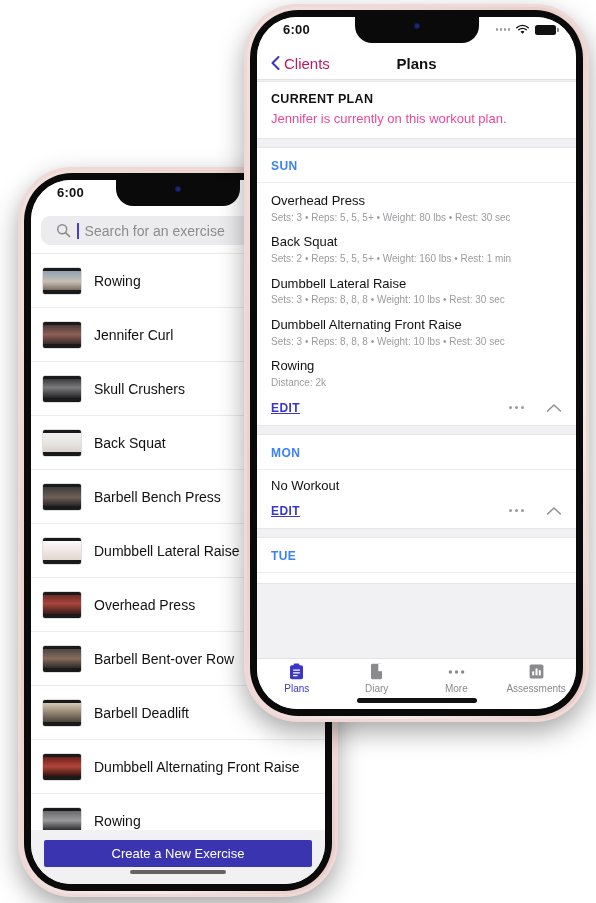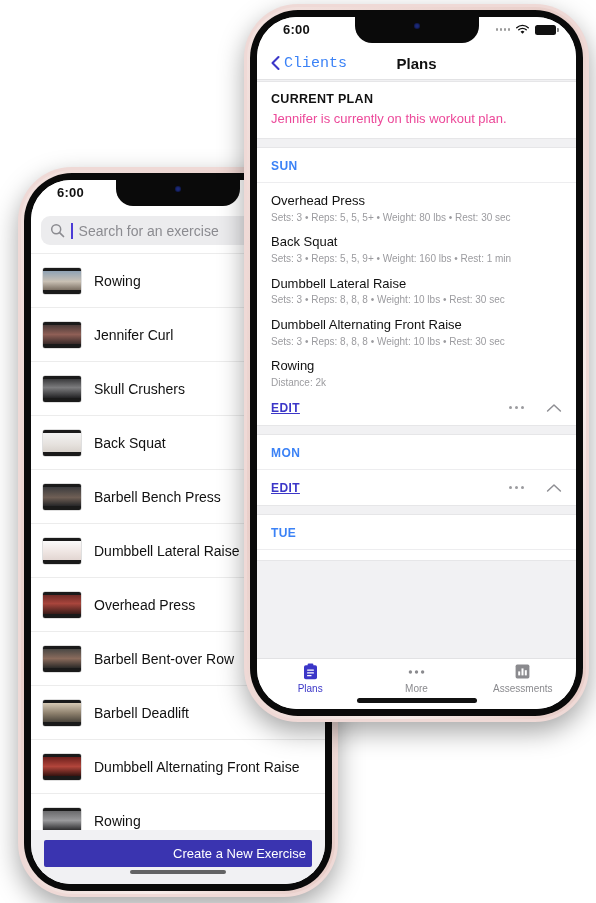--- a/index.html
+++ b/index.html
@@ -74,21 +74,21 @@
     position:absolute;bottom:7px;left:50%;transform:translateX(-50%);
     width:110px;height:5px;border-radius:3px;background:#111;
   }
 
   
   #phone-left{left:18px;top:167px;width:320px;height:730px;}
   #phone-left .screen{background:#ffffff;display:flex;flex-direction:column;}
   .search-wrap{padding:6px 10px 8px 10px;background:#fff;}
   .search-box{
     height:29px;background:#ececee;border-radius:9px;
-    display:flex;align-items:center;padding:0 9px;gap:6px;
+    display:flex;align-items:center;padding:0 15px;gap:6px;
   }
   .search-ico{flex:0 0 auto;display:block;}
   .search-caret{width:1.6px;height:16px;background:#4b3bd6;}
   .search-ph{font-size:14px;color:#8b8b90;}
   .ex-list{flex:1;overflow:hidden;background:#fff;}
   .ex-row{
     display:flex;align-items:center;gap:13px;
     padding:7px 12px;height:39px;box-sizing:content-box;
     border-bottom:1px solid #ececec;
   }
@@ -99,35 +99,35 @@
     box-shadow:0 0 0 .5px rgba(0,0,0,.25);
   }
   .thumb .pic{position:absolute;left:0;right:0;top:3.5px;height:19px;}
   .ex-label{font-size:14px;color:#111;}
   .create-bar{
     background:#f1f1f3;padding:10px 13px 0 13px;height:54px;box-sizing:border-box;
   }
   .create-btn{
     width:100%;height:27px;border:0;border-radius:2px;
     background:#3a34b0;color:#fff;font-size:13px;
-    font-family:"Liberation Sans",sans-serif;cursor:pointer;text-align:right;
+    font-family:"Liberation Sans",sans-serif;cursor:pointer;
   }
   #phone-left .home-indicator{background:#4a4a4a;opacity:.85;width:96px;height:4px;bottom:10px;}
 
   
   #phone-right{left:244px;top:4px;width:345px;height:718px;}
   #phone-right .screen{background:#f1f1f3;display:flex;flex-direction:column;}
   .navbar{
     height:32px;background:#fff;position:relative;
     display:flex;align-items:center;
     border-bottom:1px solid #e2e2e4;
   }
   .nav-back{
     position:absolute;left:13px;display:flex;align-items:center;gap:3px;
-    color:#3b82f6;font-size:15px;cursor:pointer;font-family:Liberation Mono, monospace;
+    color:#be185d;font-size:15px;cursor:pointer;
   }
   .chev-left{display:block;}
   .nav-title{
     width:100%;text-align:center;font-size:15px;font-weight:bold;color:#111;
   }
   .scrollarea{flex:1;overflow:hidden;background:#f1f1f3;padding-top:1px;}
   .card{background:#fff;border-top:1px solid #e6e6e8;border-bottom:1px solid #e6e6e8;margin-bottom:8px;}
   .card-pad{padding:10px 14px 12px 14px;}
   .cp-title{font-size:12.5px;font-weight:bold;color:#111;letter-spacing:.3px;}
   .cp-sub{font-size:13px;color:#ec4899;margin-top:5px;}
@@ -314,21 +314,21 @@
         </div>
         <div id="day-cards">
             <div class="card">
               <div class="day-head">SUN</div>
               <div class="ex-block">
                 <div class="ex-name">Overhead Press</div>
                 <div class="ex-meta">Sets: 3 • Reps: 5, 5, 5+ • Weight: 80 lbs • Rest: 30 sec</div>
               </div>
               <div class="ex-block">
                 <div class="ex-name">Back Squat</div>
-                <div class="ex-meta">Sets: 3 • Reps: 5, 5, 9+ • Weight: 160 lbs • Rest: 1 min</div>
+                <div class="ex-meta">Sets: 2 • Reps: 5, 5, 5+ • Weight: 160 lbs • Rest: 1 min</div>
               </div>
               <div class="ex-block">
                 <div class="ex-name">Dumbbell Lateral Raise</div>
                 <div class="ex-meta">Sets: 3 • Reps: 8, 8, 8 • Weight: 10 lbs • Rest: 30 sec</div>
               </div>
               <div class="ex-block">
                 <div class="ex-name">Dumbbell Alternating Front Raise</div>
                 <div class="ex-meta">Sets: 3 • Reps: 8, 8, 8 • Weight: 10 lbs • Rest: 30 sec</div>
               </div>
               <div class="ex-block">
@@ -346,20 +346,21 @@
                   <span>
                     <svg class="chev-up" width="16" height="10" viewBox="0 0 16 10">
                       <polyline points="1.6,8 8,2 14.4,8" fill="none" stroke="#8e8e93" stroke-width="1.5" stroke-linecap="round" stroke-linejoin="round"></polyline>
                     </svg>
                   </span>
                 </div>
               </div>
             </div>
             <div class="card">
               <div class="day-head">MON</div>
+              <div class="no-workout" style="padding-top: 8px;">No Workout</div>
               <div class="card-foot">
                 <span class="edit-link">EDIT</span>
                 <div class="foot-right">
                   <span class="dots3">
                     <i></i>
                     <i></i>
                     <i></i>
                   </span>
                   <span>
                     <svg class="chev-up" width="16" height="10" viewBox="0 0 16 10">
@@ -383,20 +384,29 @@
                 <rect x="4.6" y="0.6" width="5.8" height="3.2" rx="1.2" fill="#3b36c8"></rect>
                 <rect x="4" y="6.4" width="7" height="1.3" rx=".6" fill="#fff"></rect>
                 <rect x="4" y="9.2" width="7" height="1.3" rx=".6" fill="#fff"></rect>
                 <rect x="4" y="12" width="4.6" height="1.3" rx=".6" fill="#fff"></rect>
               </svg>
             </span>
             <span class="tab-label">Plans</span>
           </div>
           <div class="tab">
             <span class="tab-ico">
+              <svg width="13" height="17" viewBox="0 0 13 17">
+                <rect x="1" y="0.8" width="11" height="15.4" rx="1.4" fill="#8a8a8e"></rect>
+                <rect x="8.3" y="0.8" width="3.7" height="7.4" fill="#ffffff"></rect>
+              </svg>
+            </span>
+            <span class="tab-label">Diary</span>
+          </div>
+          <div class="tab">
+            <span class="tab-ico">
               <svg width="17" height="6" viewBox="0 0 17 6">
                 <circle cx="2.4" cy="3" r="1.7" fill="#8a8a8e"></circle>
                 <circle cx="8.5" cy="3" r="1.7" fill="#8a8a8e"></circle>
                 <circle cx="14.6" cy="3" r="1.7" fill="#8a8a8e"></circle>
               </svg>
             </span>
             <span class="tab-label">More</span>
           </div>
           <div class="tab">
             <span class="tab-ico">

